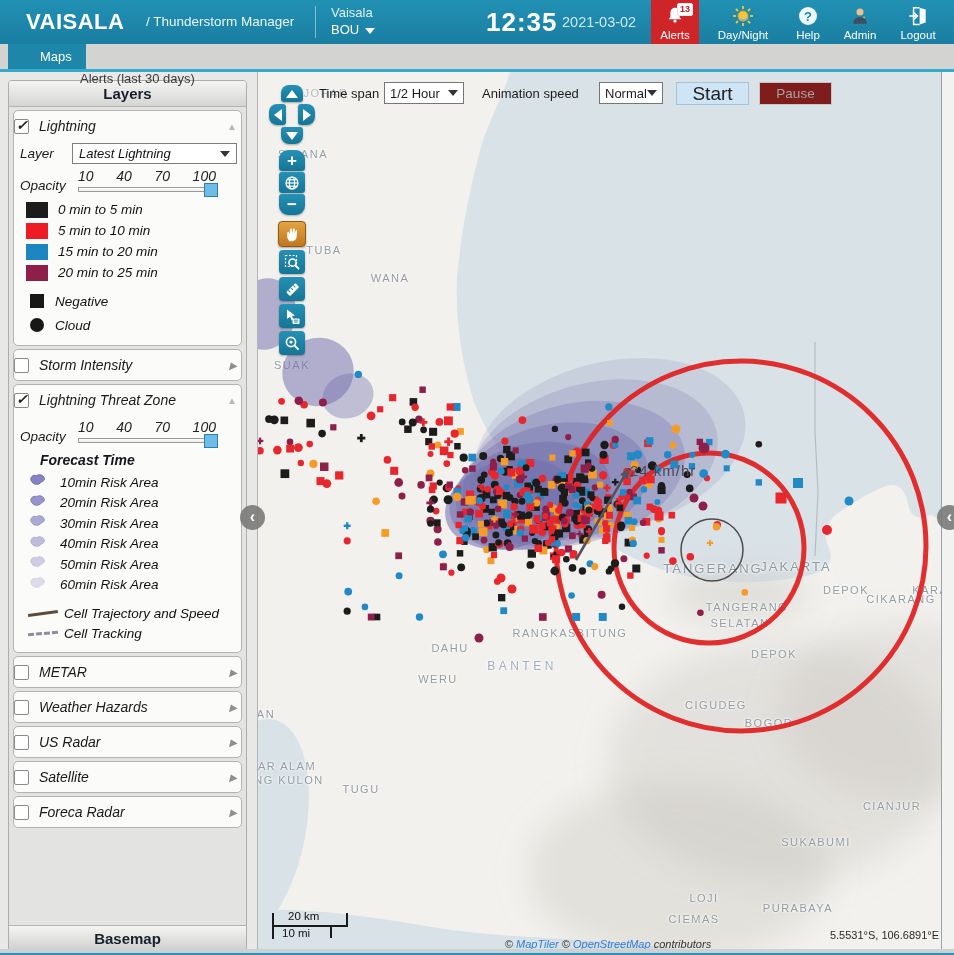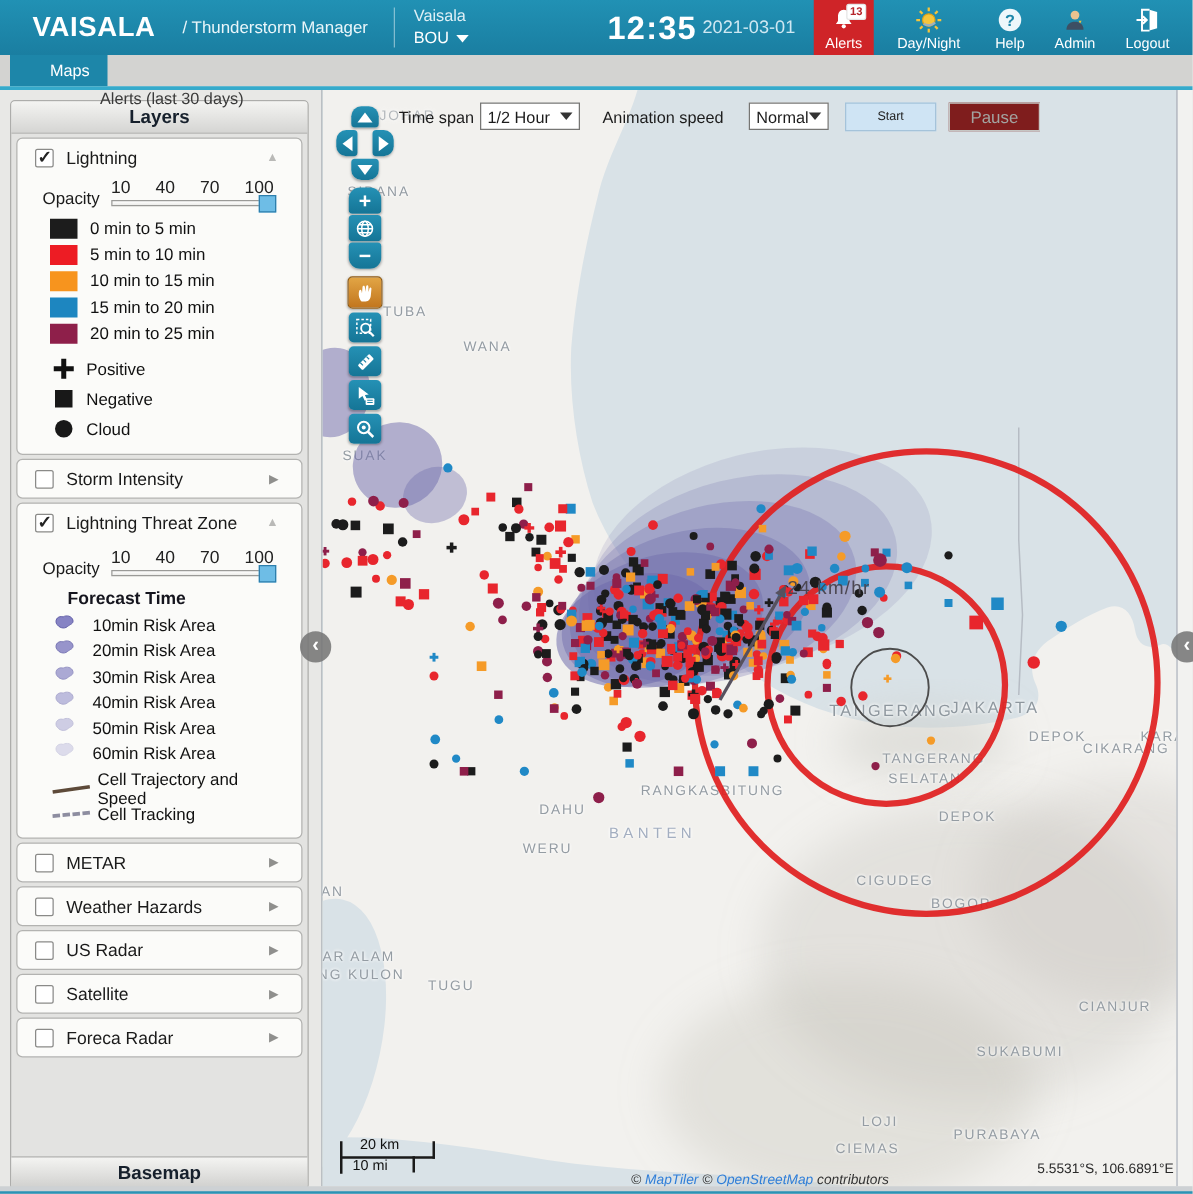--- a/index.html
+++ b/index.html
@@ -35,21 +35,21 @@
   #tab-alerts{left:66px;color:#3a3a3a;margin-top:22px;}
   #tab-underline{position:absolute;left:0;top:69px;width:954px;height:3px;background:#35aacb;z-index:10;}
   
   #sidebar-col{position:absolute;left:0;top:72px;width:257px;height:883px;background:#e8e8e6;}
   #layers-container{position:absolute;left:8px;top:8px;width:239px;height:872px;
     border:1px solid #adadab;border-radius:4px;background:#e3e3e1;overflow:hidden;}
   .bar-title{height:26px;line-height:26px;text-align:center;font-size:15px;font-weight:700;color:#16202c;
     background:linear-gradient(#f4f4f2,#d5d5d3);border-bottom:1px solid #b5b5b3;}
   #basemap-bar{position:absolute;left:0;right:0;bottom:0;border-top:1px solid #b5b5b3;border-bottom:none;
     background:linear-gradient(#f4f4f2,#cfcfcd);}
-  .panel{margin:3px 4px;background:#fbfbf9;border:1px solid #b3b3b1;border-radius:5px;padding:4px 14px;}
+  .panel{margin:3px 4px;background:#fbfbf9;border:1px solid #b3b3b1;border-radius:5px;padding:4px 0;font-style:italic;}
   .p-row{display:flex;align-items:center;min-height:22px;position:relative;}
   .cbx{width:15px;height:15px;background:#fff;border:1px solid #8a8a88;border-radius:2px;
     position:relative;flex:0 0 15px;cursor:pointer;}
   .cbx.checked::after{content:"✓";position:absolute;left:1px;top:-3px;font-size:14px;font-weight:700;color:#222;}
   .p-label{margin-left:10px;font-size:14px;color:#1a1a1a;}
   .exp-arrow{position:absolute;right:4px;color:#b9b9b7;font-size:10px;cursor:pointer;}
   .col-arrow{position:absolute;right:4px;color:#8f8f8d;font-size:10px;cursor:pointer;}
   .layer-row{display:flex;align-items:center;margin:6px 0 4px 6px;}
   .layer-lbl{font-size:13.5px;color:#1a1a1a;width:52px;}
   .sel{flex:1;display:flex;align-items:center;justify-content:space-between;background:#fff;
@@ -91,21 +91,21 @@
   .mlabel.province{font-size:12px;letter-spacing:3.5px;color:#a3aec0;}
   .mlabel.faint{opacity:.65;}
   #speed-note{position:absolute;z-index:4;font-size:15px;color:#4c4752;letter-spacing:1px;}
   
   #map-toolbar{position:absolute;left:0;top:10px;width:684px;height:26px;z-index:5;font-size:13px;color:#1c1c1c;}
   .tb-lbl{position:absolute;top:4px;}
   .tb-sel{position:absolute;display:flex;align-items:center;justify-content:space-between;background:#fff;
     border:1px solid #767674;height:22px;padding:0 5px;font-size:13px;cursor:pointer;}
   .tb-sel .tri{width:0;height:0;border-left:5px solid transparent;border-right:5px solid transparent;border-top:6px solid #333;}
   #btn-start{position:absolute;left:418px;top:0;width:73px;height:23px;background:#cfe4f4;
-    border:1px solid #a5c3da;font-size:10px;color:#222;text-align:center;line-height:21px;cursor:pointer;}
+    border:1px solid #a5c3da;font-size:19px;color:#222;text-align:center;line-height:21px;cursor:pointer;}
   #btn-pause{position:absolute;left:501px;top:0;width:73px;height:23px;background:#7f1d1d;
     border:1px solid #c6c6c4;font-size:13.5px;color:#a3a3a1;text-align:center;line-height:21px;cursor:default;}
   
   #map-controls{position:absolute;left:0;top:0;z-index:5;}
   .mc{position:absolute;background:linear-gradient(#2591b5,#157596);border-radius:4px;
     display:flex;align-items:center;justify-content:center;cursor:pointer;box-shadow:0 1px 2px rgba(0,0,0,.3);}
   .mc svg{display:block;}
   .tri-up{width:0;height:0;border-left:6px solid transparent;border-right:6px solid transparent;border-bottom:8px solid #fff;}
   .tri-down{width:0;height:0;border-left:6px solid transparent;border-right:6px solid transparent;border-top:8px solid #fff;}
   .tri-left{width:0;height:0;border-top:6px solid transparent;border-bottom:6px solid transparent;border-right:8px solid #fff;}
@@ -137,21 +137,21 @@
 
 <div id="app-header">
   <div id="brand">VAISALA</div>
   <div id="brand-suffix">/ Thunderstorm Manager</div>
   <div id="org-divider"></div>
   <div id="org-name">Vaisala</div>
   <div id="org-unit">
     <span>BOU</span><span class="tri"></span>
   </div>
   <div id="clock">12:35</div>
-  <div id="date">2021-03-01</div>
+  <div id="date">2021-03-02</div>
 
   <div class="nav-item" id="nav-alerts">
     <span class="ico">
       <svg width="22" height="22" viewBox="0 0 20 20" style="margin-top:1px">
         <path d="M10 2.6 C7.2 2.6 5.8 4.8 5.8 7.6 L5.8 10.8 L4.3 12.9 L15.7 12.9 L14.2 10.8 L14.2 7.6 C14.2 4.8 12.8 2.6 10 2.6 Z" fill="#fff"></path>
         <circle cx="10" cy="14.6" r="1.5" fill="#fff"></circle>
       </svg>
     </span>
     <span id="alert-badge">13</span>
     <span class="lbl">Alerts</span>
@@ -219,20 +219,27 @@
 <div id="sidebar-col">
   <div id="layers-container">
     <div class="bar-title">Layers</div>
 
     <div class="panel">
       <div class="p-row">
         <div class="cbx checked"></div>
         <span class="p-label">Lightning</span>
         <span class="exp-arrow">▲</span>
       </div>
+      <div class="layer-row">
+        <span class="layer-lbl">Layer</span>
+        <div class="sel">
+          <span>Latest Lightning</span>
+          <span class="tri"></span>
+        </div>
+      </div>
       <div class="opacity-row">
         <span class="opacity-lbl">Opacity</span>
         <div class="slider">
           <div class="ticks" id="lt-ticks">
               <span>10</span>
               <span>40</span>
               <span>70</span>
               <span>100</span>
             </div>
           <div class="track">
@@ -243,39 +250,29 @@
       <div id="legend-rows">
           <div class="leg-row">
             <span class="swatch" style="background: rgb(28, 28, 28);"></span>
             <span class="leg-txt">0 min to 5 min</span>
           </div>
           <div class="leg-row">
             <span class="swatch" style="background: rgb(237, 28, 36);"></span>
             <span class="leg-txt">5 min to 10 min</span>
           </div>
           <div class="leg-row">
-            <span class="swatch" style="background: rgb(247, 148, 30);"></span>
-            <span class="leg-txt">10 min to 15 min</span>
-          </div>
-          <div class="leg-row">
             <span class="swatch" style="background: rgb(29, 134, 192);"></span>
             <span class="leg-txt">15 min to 20 min</span>
           </div>
           <div class="leg-row">
             <span class="swatch" style="background: rgb(142, 31, 74);"></span>
             <span class="leg-txt">20 min to 25 min</span>
           </div>
         </div>
       <div id="symbol-rows" style="margin-top:6px;margin-bottom:4px;">
-          <div class="sym-row">
-            <span class="sym-box">
-              <span class="sym-plus"></span>
-            </span>
-            <span class="leg-txt">Positive</span>
-          </div>
           <div class="sym-row">
             <span class="sym-box">
               <span class="sym-square"></span>
             </span>
             <span class="leg-txt">Negative</span>
           </div>
           <div class="sym-row">
             <span class="sym-box">
               <span class="sym-circle"></span>
             </span>

